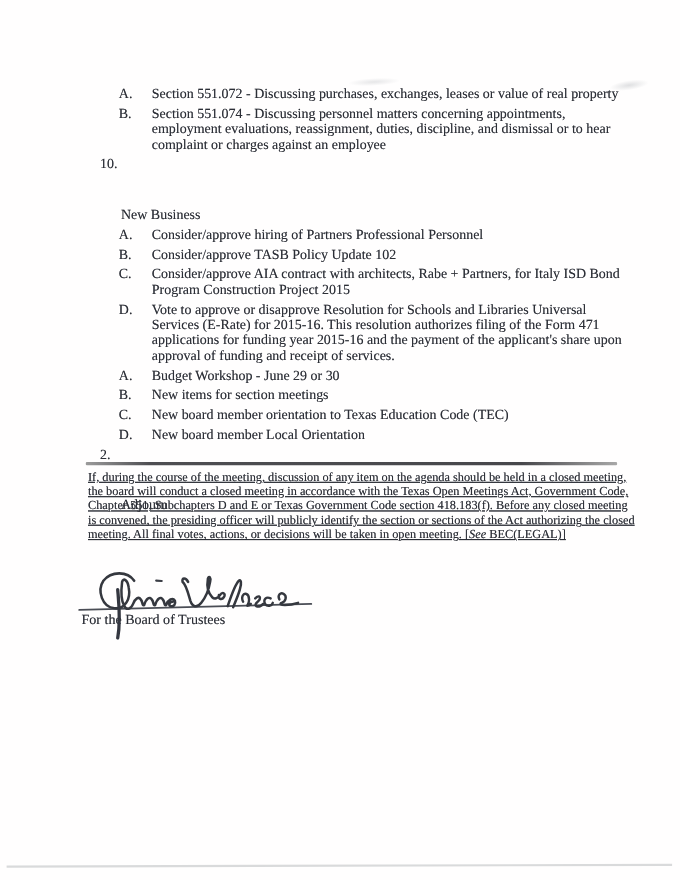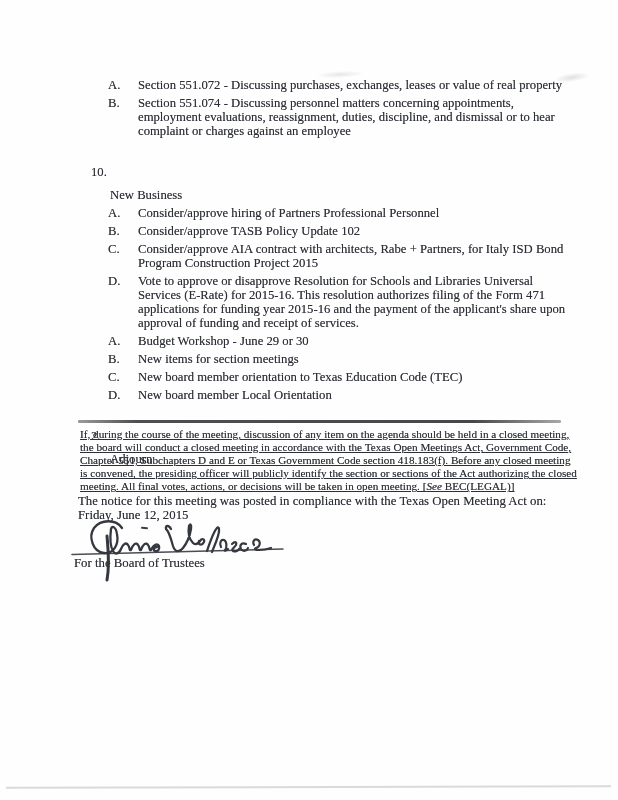--- a/index.html
+++ b/index.html
@@ -10,21 +10,21 @@
     overflow:hidden;
     font-family:"Liberation Serif","DejaVu Serif",serif;
     color:#2c2f37;
   }
   .page *{box-sizing:border-box;}
   .agenda{
     position:absolute;top:78px;left:91px;width:480px;
     font-size:12.7px;line-height:14px;
     text-shadow:0 0 0.4px rgba(44,47,55,0.55);
   }
-  .item-row{display:flex;margin:0 0 4px 0;align-items:center;}
+  .item-row{display:flex;margin:0 0 4px 0;}
   .item-num{flex:none;width:19px;}
   .item-title{flex:1;margin-top:46px;}
   .sub-row{display:flex;margin:0 0 4px 17px;}
   .sub-letter{flex:none;width:14px;}
   .sub-text{width:432px;margin-left:16px;}
   .divider{
     position:absolute;top:420px;left:78px;width:483px;height:3px;
     background:linear-gradient(to right,#9b9b9b,#4e4e52 12%,#47474b 82%,#a8a8a8);
     border-radius:1px;
   }
@@ -125,21 +125,20 @@
     <div class="item-row">
       <span class="item-num">2.</span>
       <span class="item-title">Adjourn</span>
     </div>
   </div>
 
   <div class="divider"></div>
 
   <p class="disclaimer"><span>If, during the course of the meeting, discussion of any item on the agenda should be held in a closed meeting, the board will conduct a closed meeting in accordance with the Texas Open Meetings Act, Government Code, Chapter 551, Subchapters D and E or Texas Government Code section 418.183(f).  Before any closed meeting is convened, the presiding officer will publicly identify the section or sections of the Act authorizing the closed meeting. All final votes, actions, or decisions will be taken in open meeting. [</span><i>See</i><span> BEC(LEGAL)]</span></p>
 
-  <p class="notice"><span>The notice for this meeting was posted in compliance with the Texas Open Meeting Act on:</span><br><span>Friday, June 12, 2015</span></p>
 
   <div class="stray-mark"></div>
 
   <svg class="signature-svg" viewBox="0 0 230 72" role="img" aria-label="Jaime Velasco">
 
     <path d="M 8,42.5 L 219,37" fill="none" stroke="#4a4d55" stroke-width="1.6" stroke-linecap="round"></path>
 
     <path d="M 58,16 C 52,7 37,7 30,16 C 24,25 29,40 40,41 C 50,42 55,32 53,22 C 52,15 48,13 47,17 C 46,25 46,34 49,39 C 51,43 55,42 57,37 C 59,32 62,30 64,33 C 66,35 65,39 67,38 C 69,32 72,30 74,33 C 76,35 75,39 77,38 C 79,32 82,30 84,33 C 86,35 85,39 87,38 C 89,33 93,31 95,34 C 96,37 94,40 91,39 C 89,38 90,35 93,35" fill="none" stroke="#35383f" stroke-width="2.3" stroke-linecap="round" stroke-linejoin="round"></path>
 
     <path d="M 43,24 C 44,36 46,52 43,68" fill="none" stroke="#343740" stroke-width="3" stroke-linecap="round"></path>

